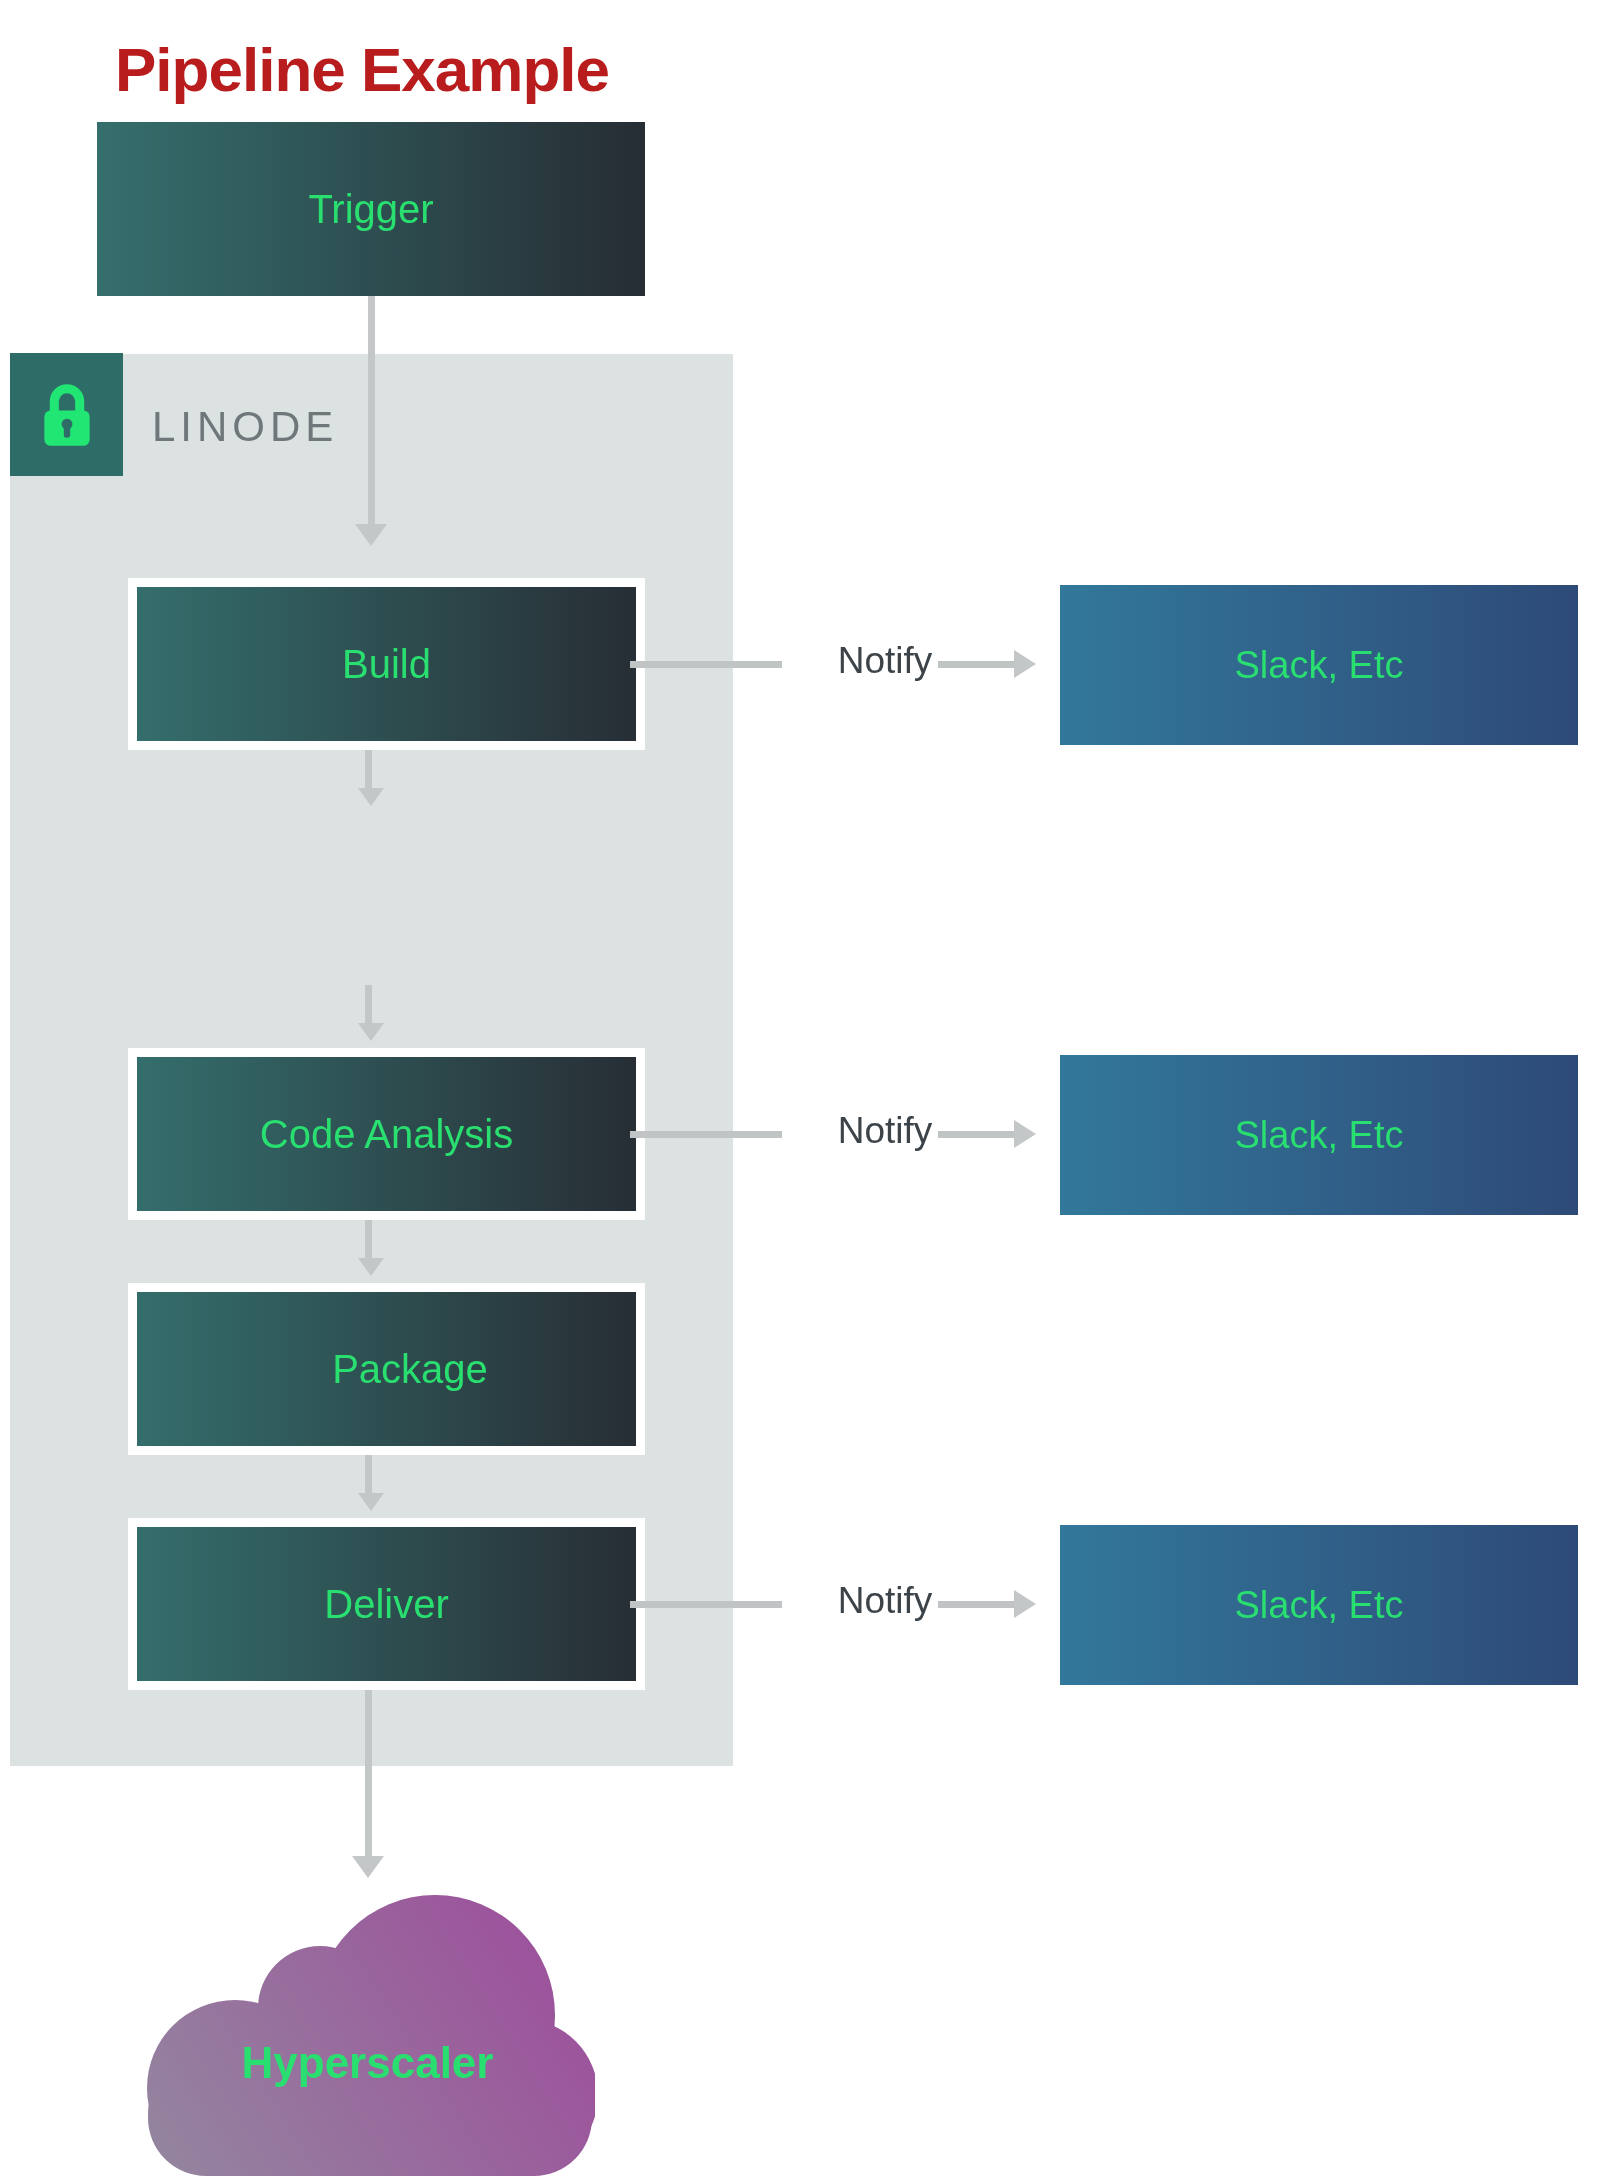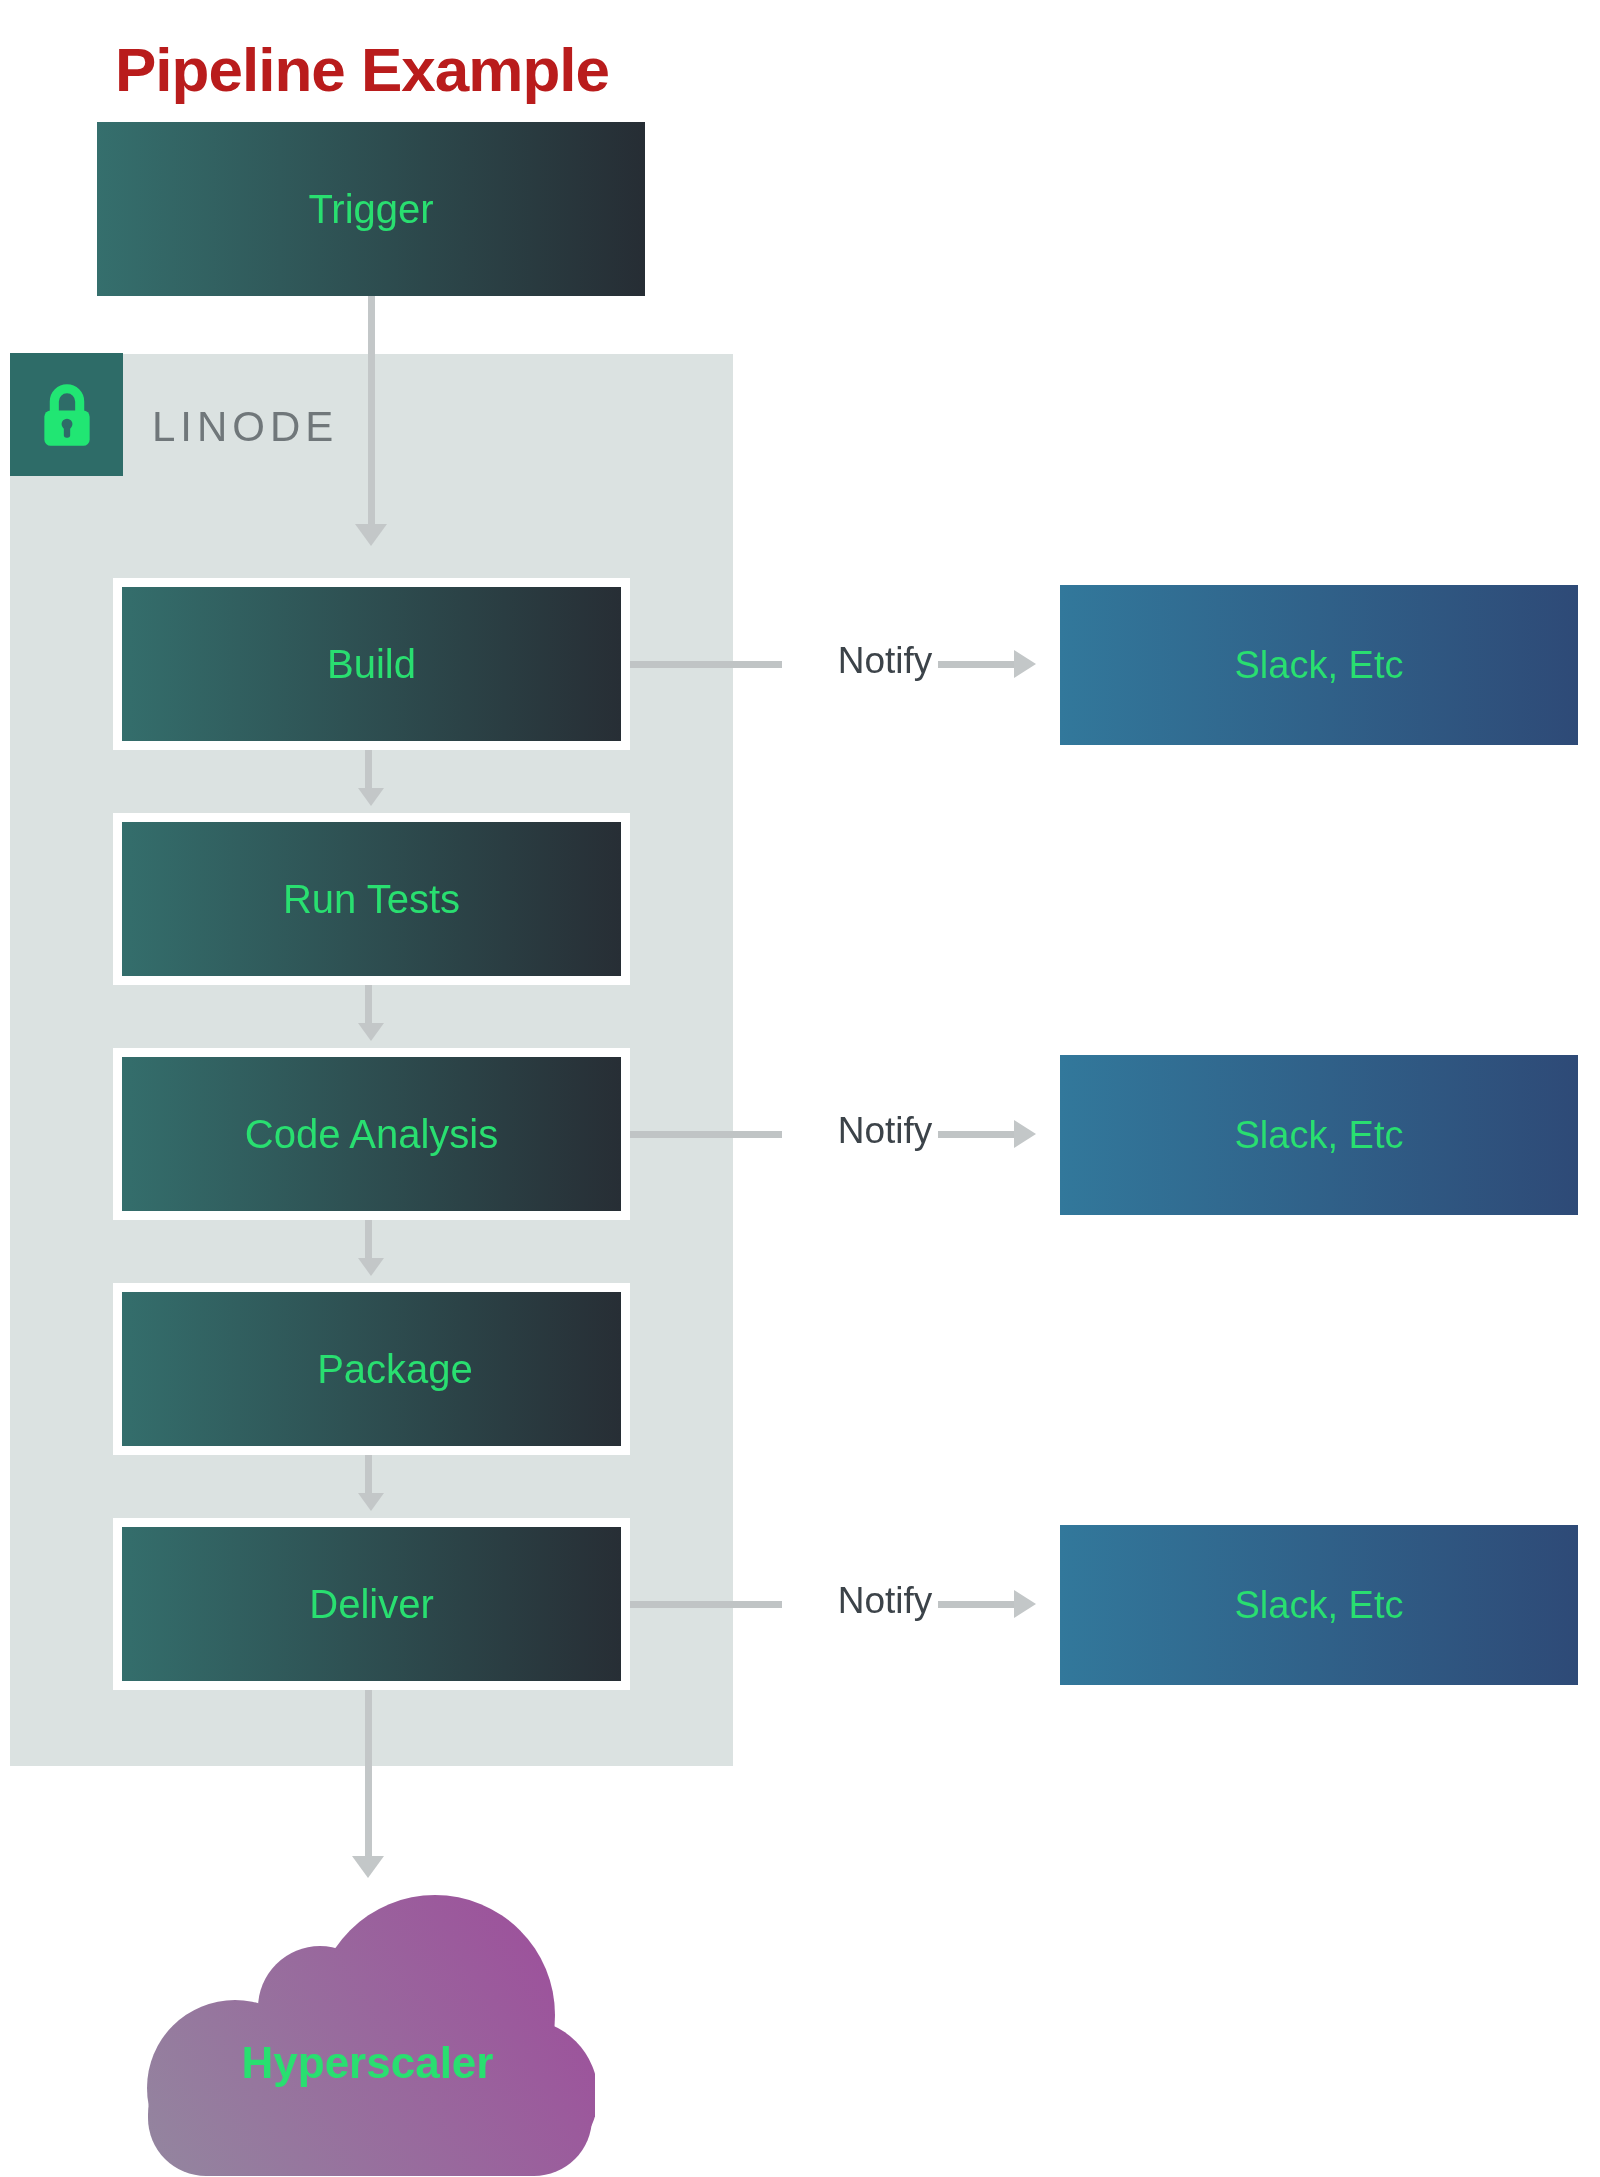--- a/index.html
+++ b/index.html
@@ -45,21 +45,21 @@
   
   .trigger-box{
     position:absolute;
     left:97px; top:122px;
     width:548px; height:174px;
     background:linear-gradient(90deg,#356f6d,#262d34);
     display:flex; align-items:center; justify-content:center;
   }
   .stage-box{
     position:absolute;
-    left:113px;
+    left:128px;
     width:517px; height:172px;
     box-sizing:border-box;
     border:9px solid #ffffff;
     background:linear-gradient(90deg,#346e6c,#272e35);
     display:flex; align-items:center; justify-content:center;
   }
   .stage-1{top:578px;} .stage-2{top:813px;} .stage-3{top:1048px;}
   .stage-4{top:1283px;padding-left:47px;} .stage-5{top:1518px;}
   .node-label{
     color:#29df70;
@@ -159,23 +159,20 @@
       <rect x="28.5" y="48" width="7" height="13" rx="3" fill="#2e6c68"></rect>
     </svg>
   </div>
   <span class="linode-label">LINODE</span>
 
   <div class="vline trigger-arrow-line"></div>
   <div class="head-down trigger-arrow-head"></div>
 
   <div class="stage-box stage-1">
     <span class="node-label">Build</span>
-  </div>
-  <div class="stage-box stage-2">
-    <span class="node-label">Run Tests</span>
   </div>
   <div class="stage-box stage-3">
     <span class="node-label">Code Analysis</span>
   </div>
   <div class="stage-box stage-4">
     <span class="node-label">Package</span>
   </div>
   <div class="stage-box stage-5">
     <span class="node-label">Deliver</span>
   </div>

